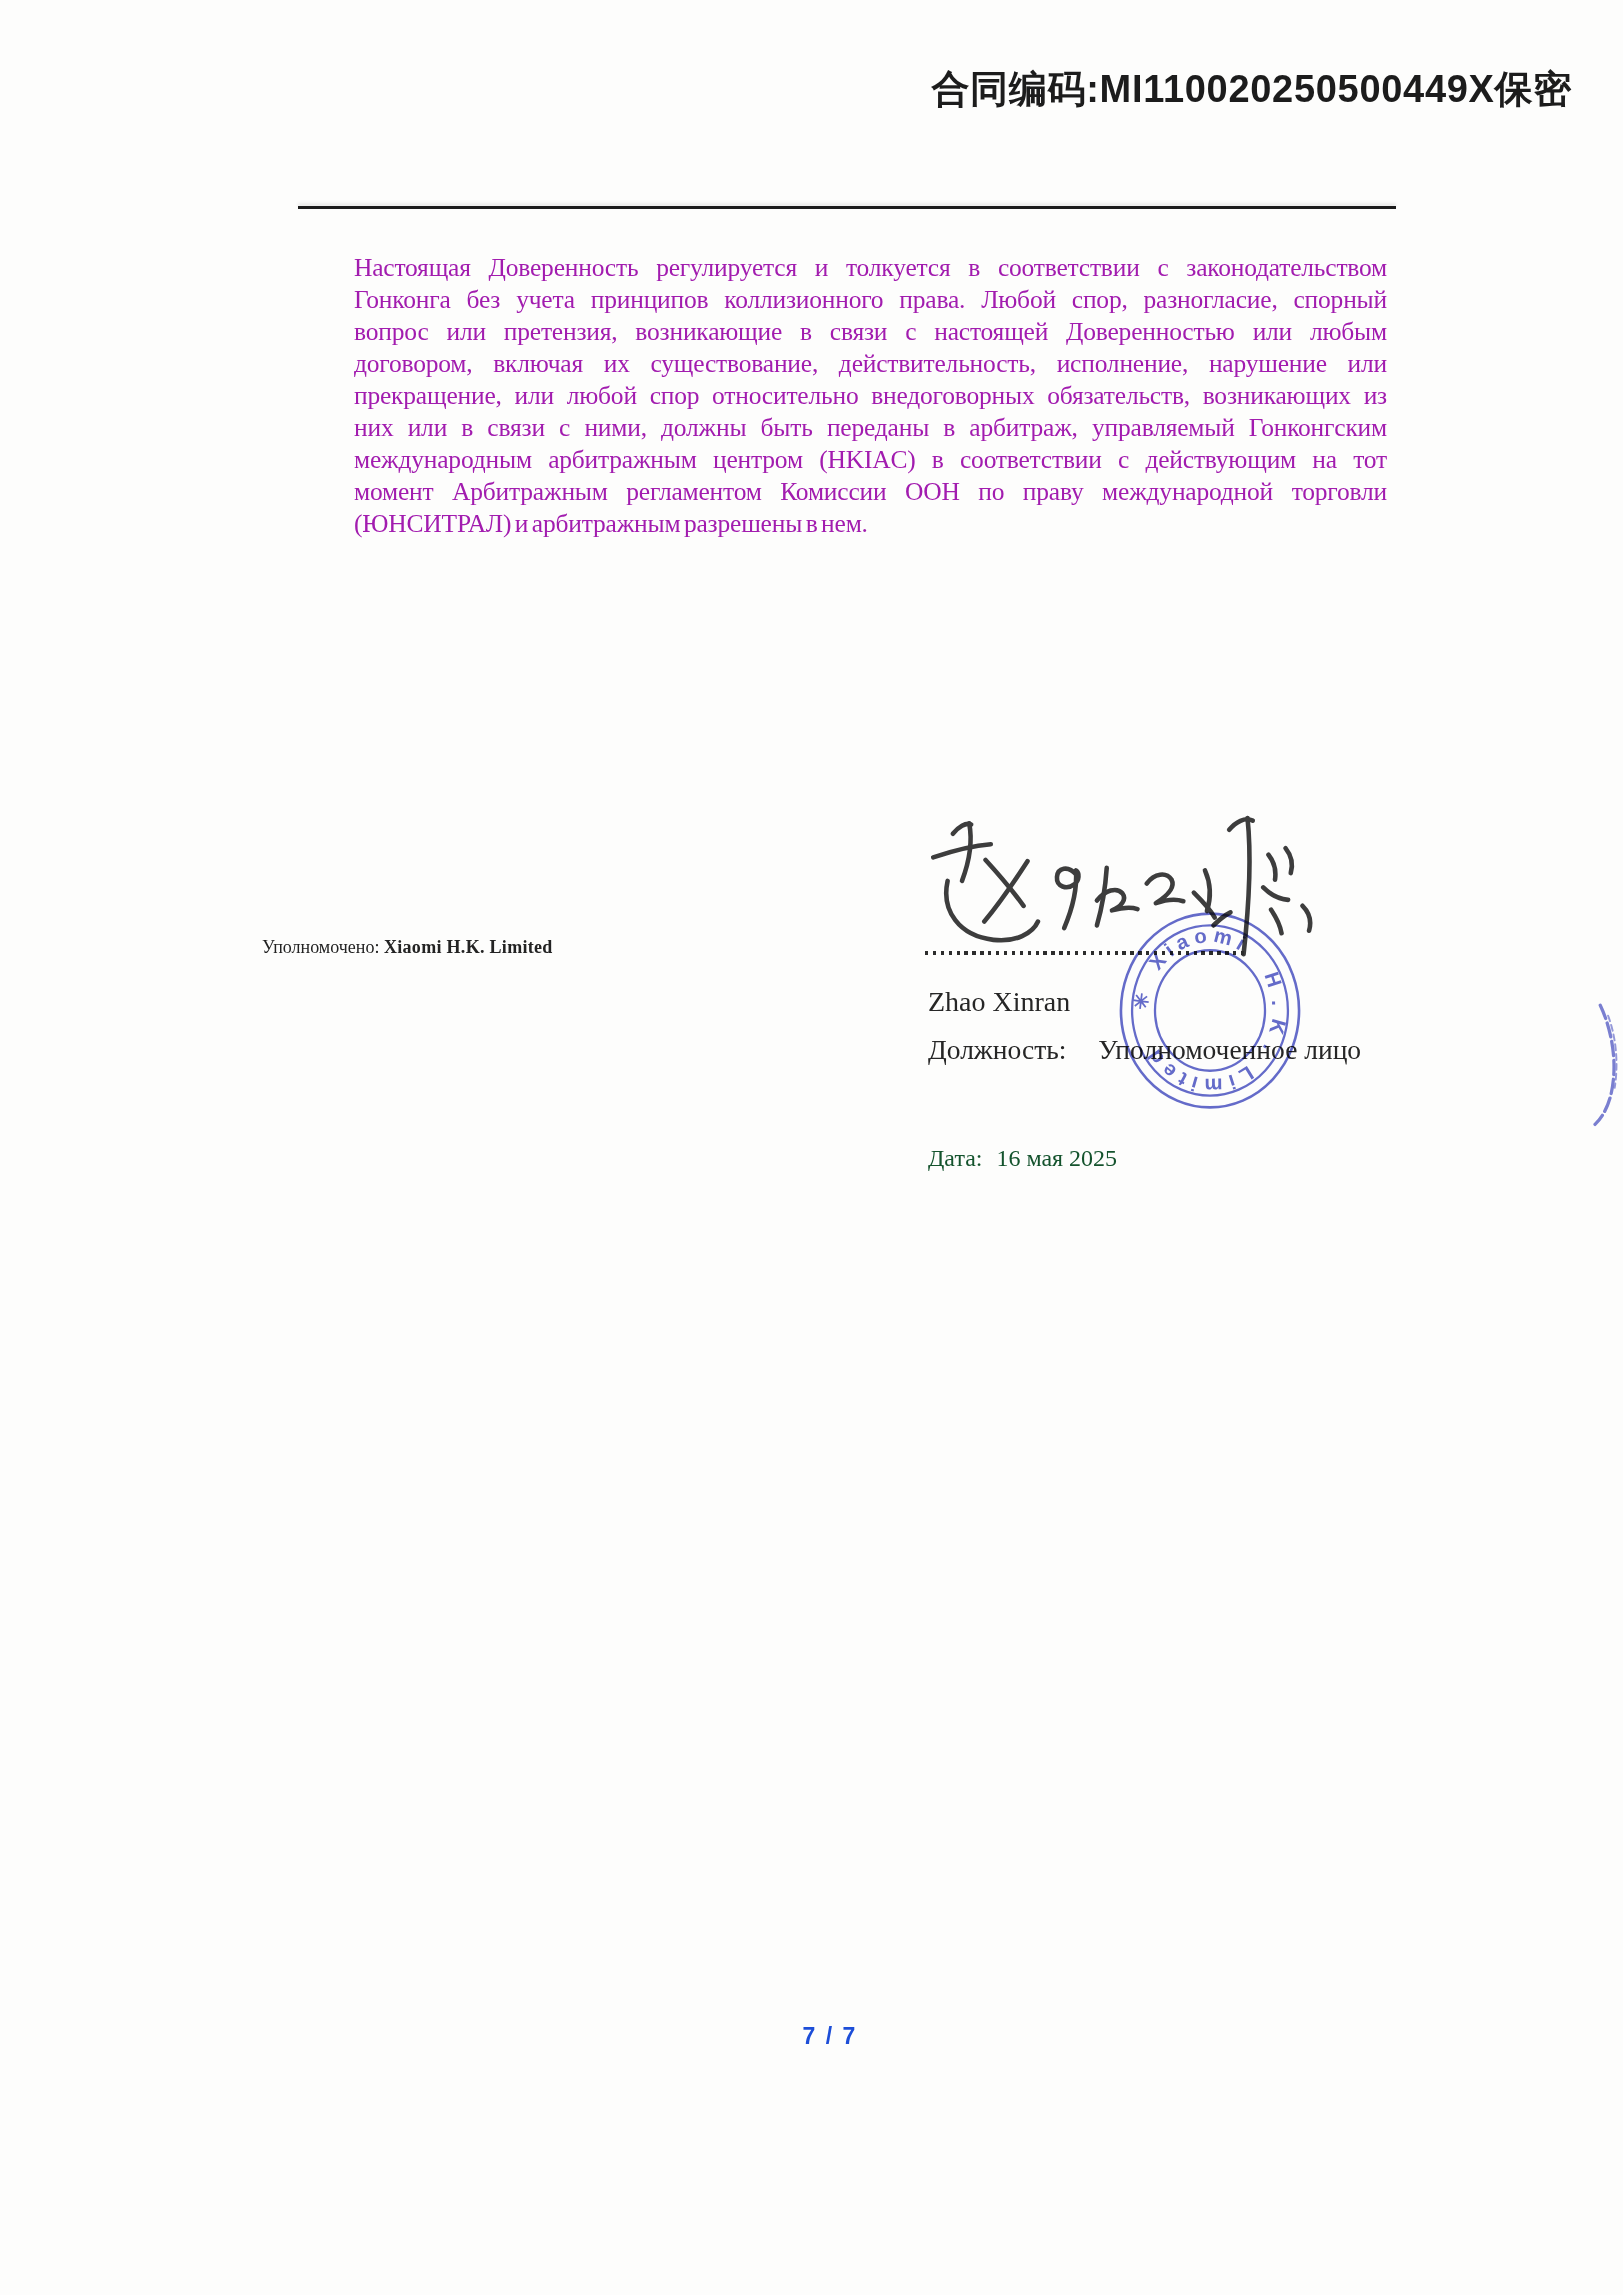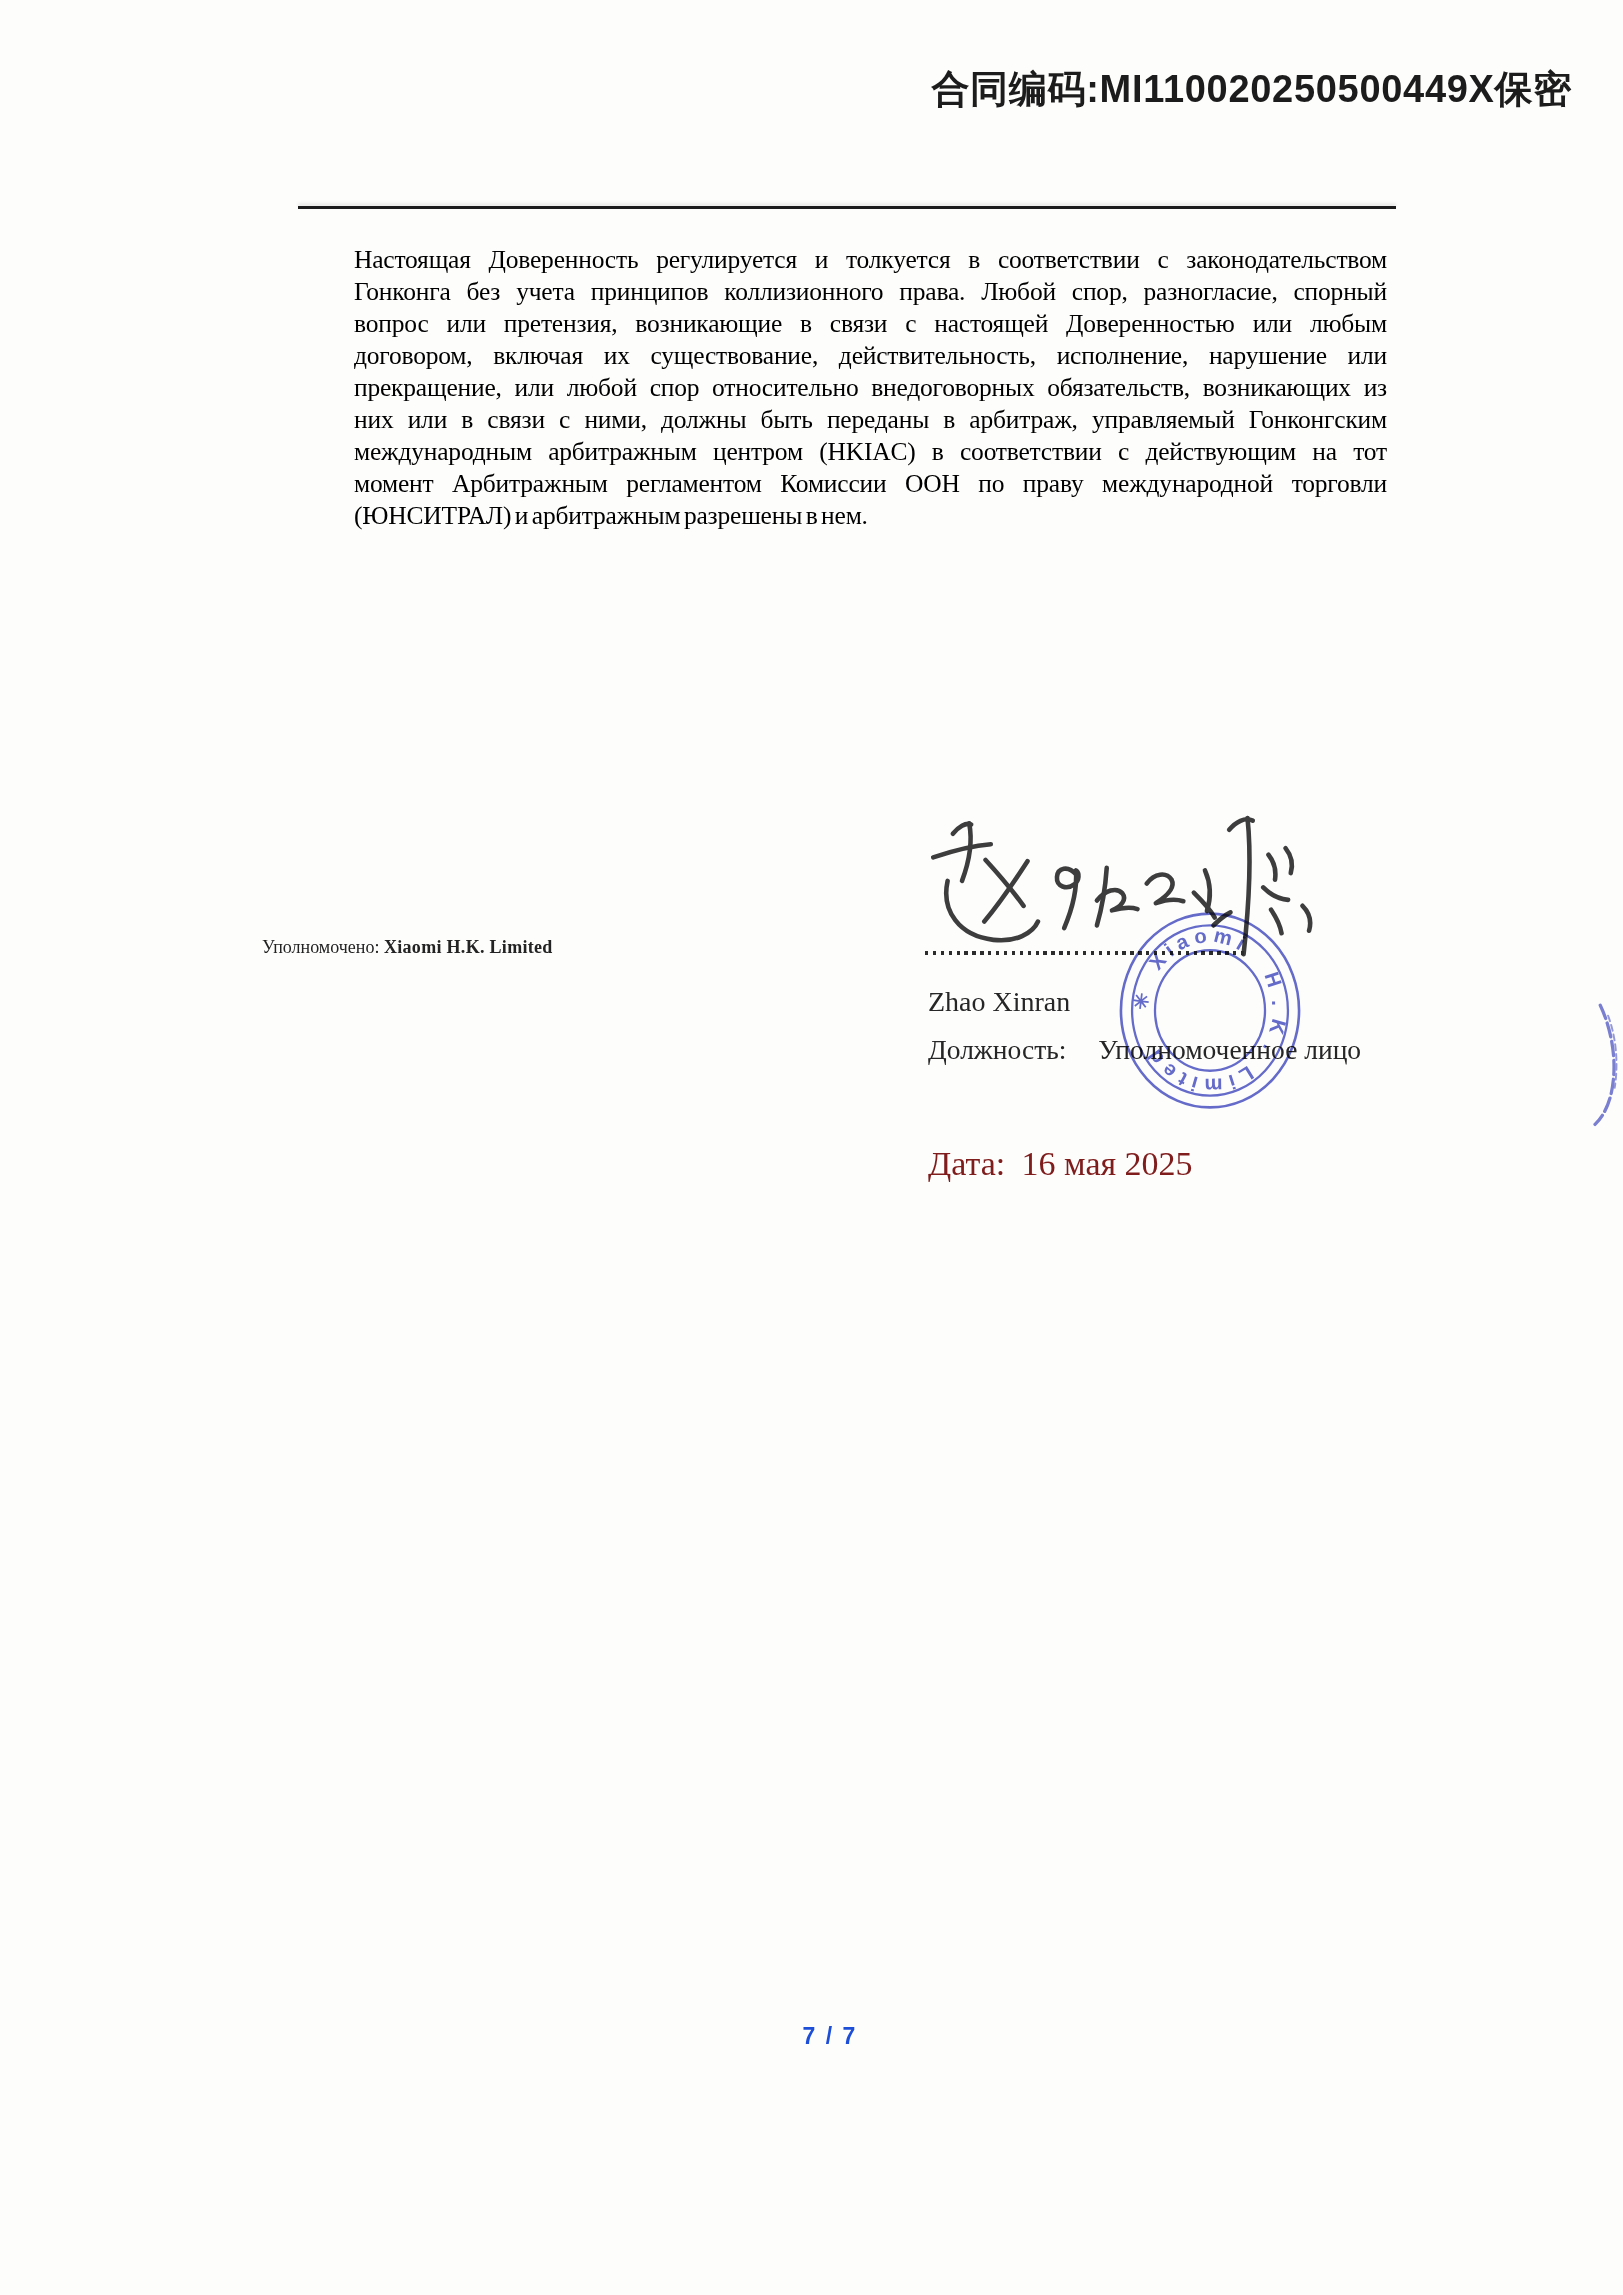--- a/index.html
+++ b/index.html
@@ -20,43 +20,43 @@
     color:#1c1c1c;white-space:nowrap;
   }
   
   .rule{
     position:absolute;left:298px;top:206px;
     width:1098px;height:3.3px;background:#1b1b1b;
     box-shadow:0 -2.6px 3.3px rgba(0,0,0,.10);
   }
   
   .paragraph{
-    position:absolute;left:354px;top:244px;width:1033px;
+    position:absolute;left:354px;top:252px;width:1033px;
     font-size:25.5px;line-height:32px;
     word-spacing:-2.6px;letter-spacing:-0.2px;
-    color:#000000;
+    color:#a21caf;
   }
   .pline{text-align:justify;text-align-last:justify;height:32px;overflow:hidden;}
   .pline.last{text-align-last:left;}
   
   .auth-line{
     position:absolute;left:262px;top:937px;
     font-size:18px;white-space:nowrap;color:#232323;
   }
   .auth-line b{font-weight:bold;letter-spacing:0.3px;}
   
   .sig-handwriting{position:absolute;left:907px;top:797px;z-index:2;}
   .dotline{
     position:absolute;left:925px;top:951px;width:324px;height:3.9px;z-index:1;
     background:repeating-linear-gradient(90deg,#2c2c2c 0 3.3px,transparent 3.3px 7.9px);
   }
   .signer-name{position:absolute;left:928px;top:986px;font-size:28px;color:#262626;white-space:nowrap;}
   .position-line{position:absolute;left:928px;top:1034px;font-size:27.5px;color:#262626;white-space:nowrap;z-index:1;}
   .position-line .val{margin-left:25px;}
-  .date-line{position:absolute;left:928px;top:1145px;font-size:34px;color:#7f1d1d;white-space:nowrap;}
+  .date-line{position:absolute;left:928px;top:1145px;font-size:24px;color:#14532d;white-space:nowrap;}
   .date-line .val{margin-left:7.9px;}
   
   .stamp{
     position:absolute;left:1115px;top:909px;z-index:3;
     mix-blend-mode:multiply;opacity:.85;
   }
   
   .edge-artifact{position:absolute;left:1587px;top:1000px;opacity:.8;}
   
   .page-number{

